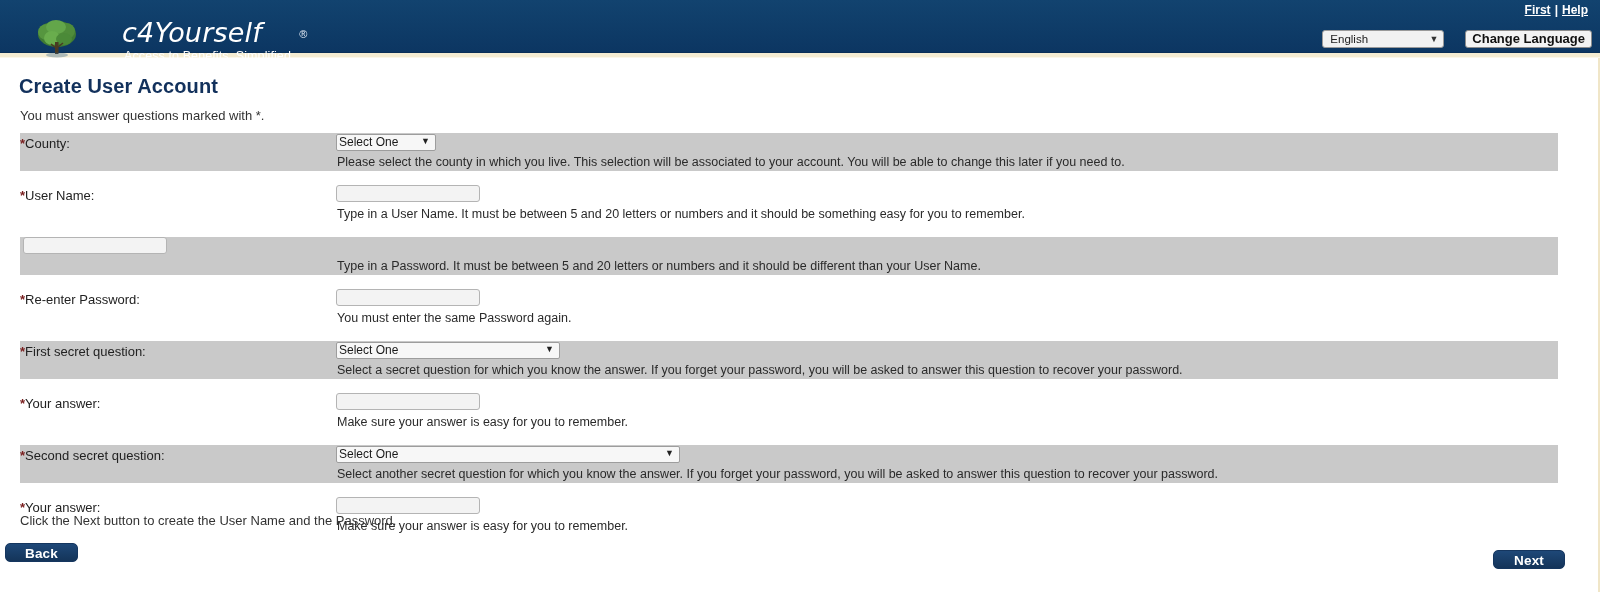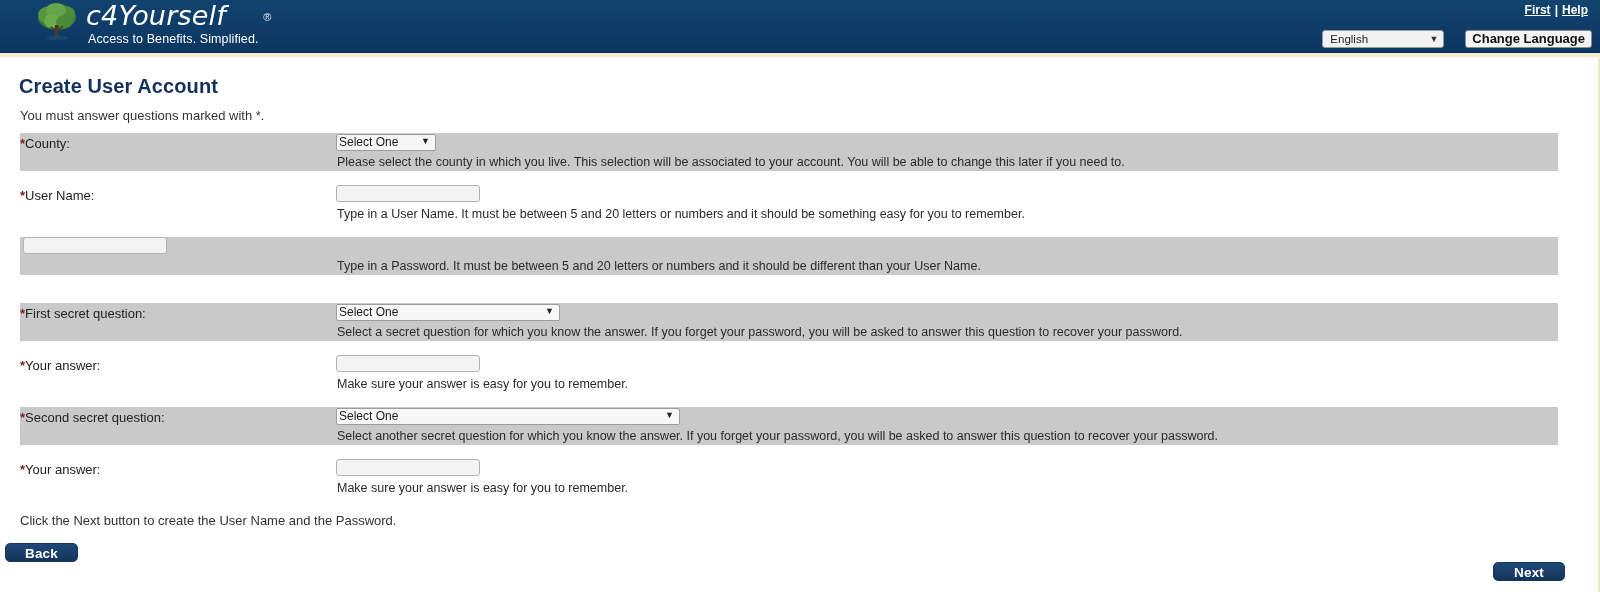--- a/index.html
+++ b/index.html
@@ -17,23 +17,24 @@
     position: relative;
     width: 1600px;
     height: 53px;
     background: #0e3d6b;
     background: linear-gradient(180deg, #12436f 0%, #0c3662 100%);
     border-bottom: 1px solid #0a2f57;
   }
   .header-logo-wrap {
     position: absolute;
     left: 34px;
-    top: 1px;
+    top: 18px;
     display: flex;
     align-items: flex-start;
+    gap: 36px;
   }
   .tree-icon { width: 46px; height: 40px; display: block; }
   .brand-block { margin-left: 6px; position: relative; }
   .brand-name {
     font-family: "DejaVu Sans", sans-serif;
     font-style: italic;
     font-size: 27px;
     color: #ffffff;
     letter-spacing: 0.2px;
     line-height: 30px;
@@ -222,21 +223,21 @@
     cursor: pointer;
     text-align: center;
     letter-spacing: 0.2px;
   }
   .btn-back {
     left: 5px; top: 485px;
     width: 73px; height: 19px;
     line-height: 17px;
   }
   .btn-next {
-    left: 1493px; top: 504px;
+    left: 1493px; top: 492px;
     width: 72px; height: 19px;
     line-height: 17px;
   }
 </style>
 </head>
 <body>
 
 <div class="header">
 
   <div class="header-logo-wrap">
@@ -301,20 +302,29 @@
       <div class="fspacer"></div>
       <div class="frow shaded">
         <div class="frow-field">
           <div class="fcontrol">
             <input class="txt" type="password" style="">
           </div>
         </div>
         <div class="fhelp"><span>Type in a Password. It must be between 5 and 20 letters or numbers and it should be different than your User Name.</span></div>
       </div>
       <div class="fspacer"></div>
+      <div class="frow">
+        <div class="frow-field">
+          <div class="flabel"><span class="req">*</span><span>Re-enter Password:</span></div>
+          <div class="fcontrol">
+            <input class="txt" type="password" style="">
+          </div>
+        </div>
+        <div class="fhelp"><span>You must enter the same Password again.</span></div>
+      </div>
       <div class="fspacer"></div>
       <div class="frow shaded">
         <div class="frow-field">
           <div class="flabel"><span class="req">*</span><span>First secret question:</span></div>
           <div class="fcontrol"><div class="sel w-q1"><span>Select One</span><span class="caret">▼</span></div></div>
         </div>
         <div class="fhelp"><span>Select a secret question for which you know the answer. If you forget your password, you will be asked to answer this question to recover your password.</span></div>
       </div>
       <div class="fspacer"></div>
       <div class="frow">

